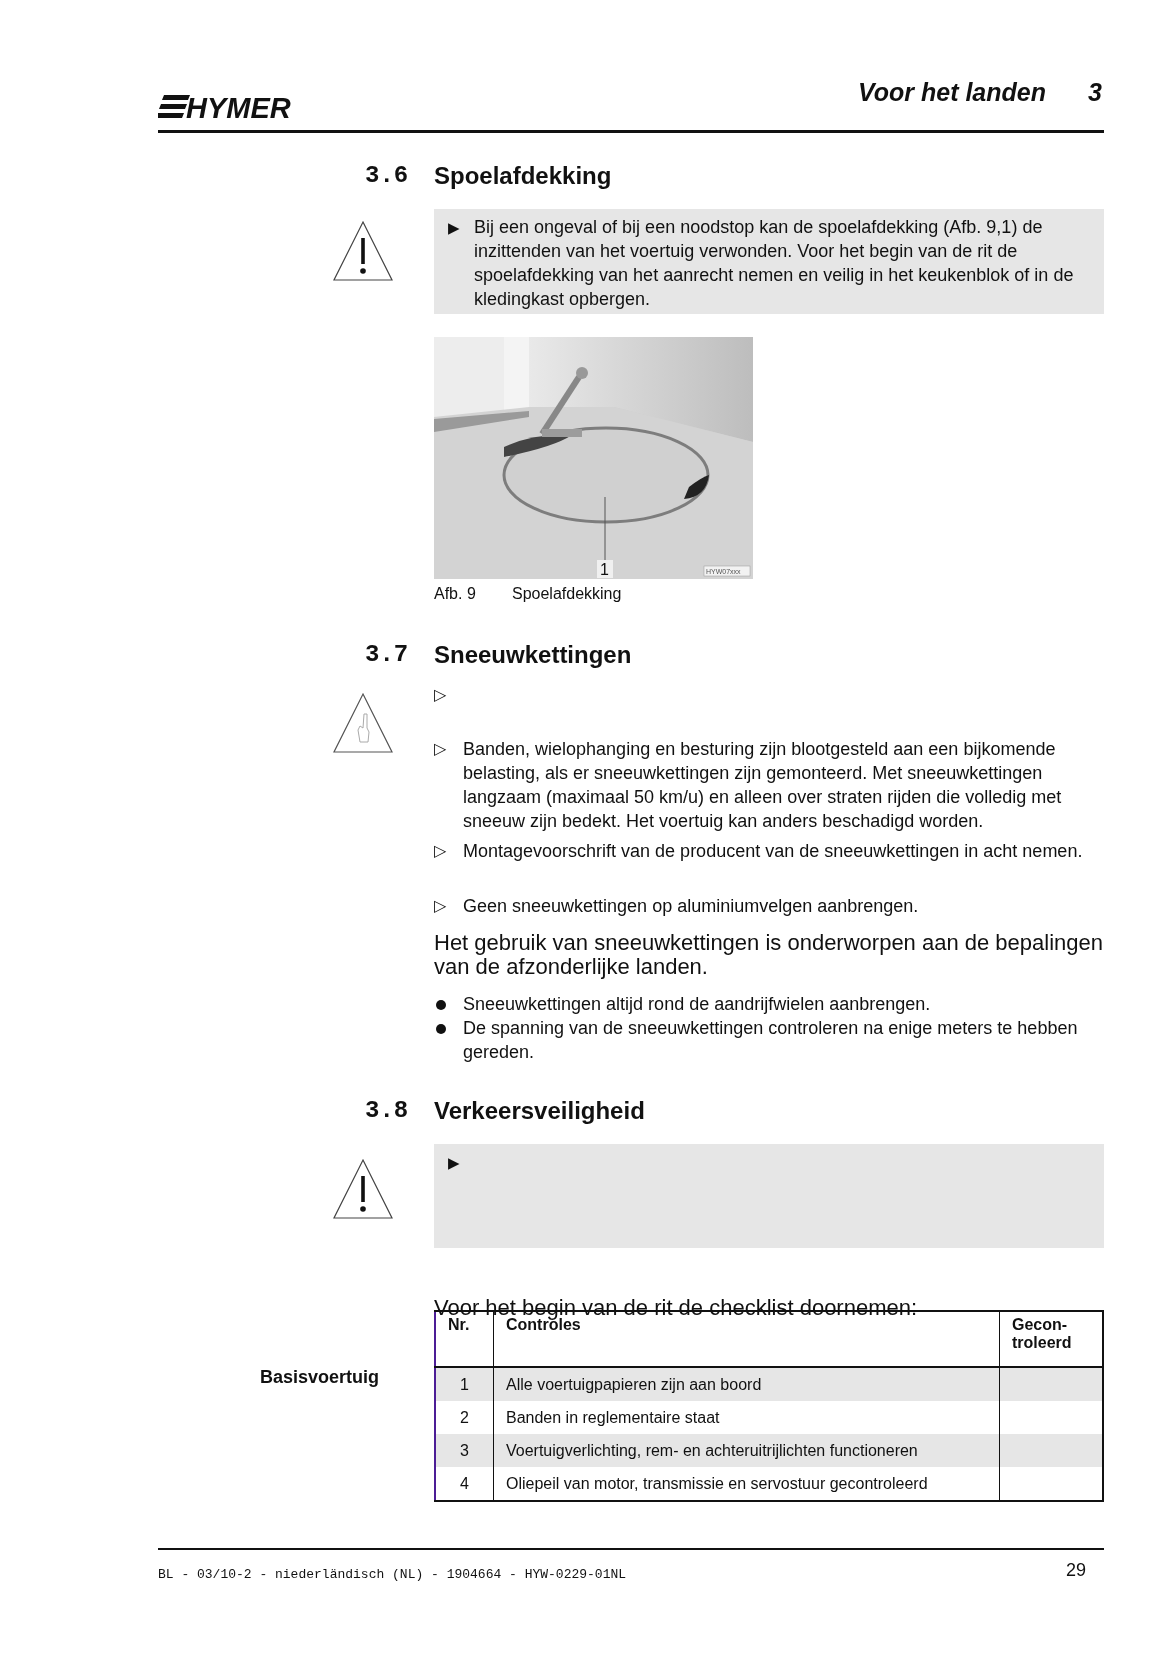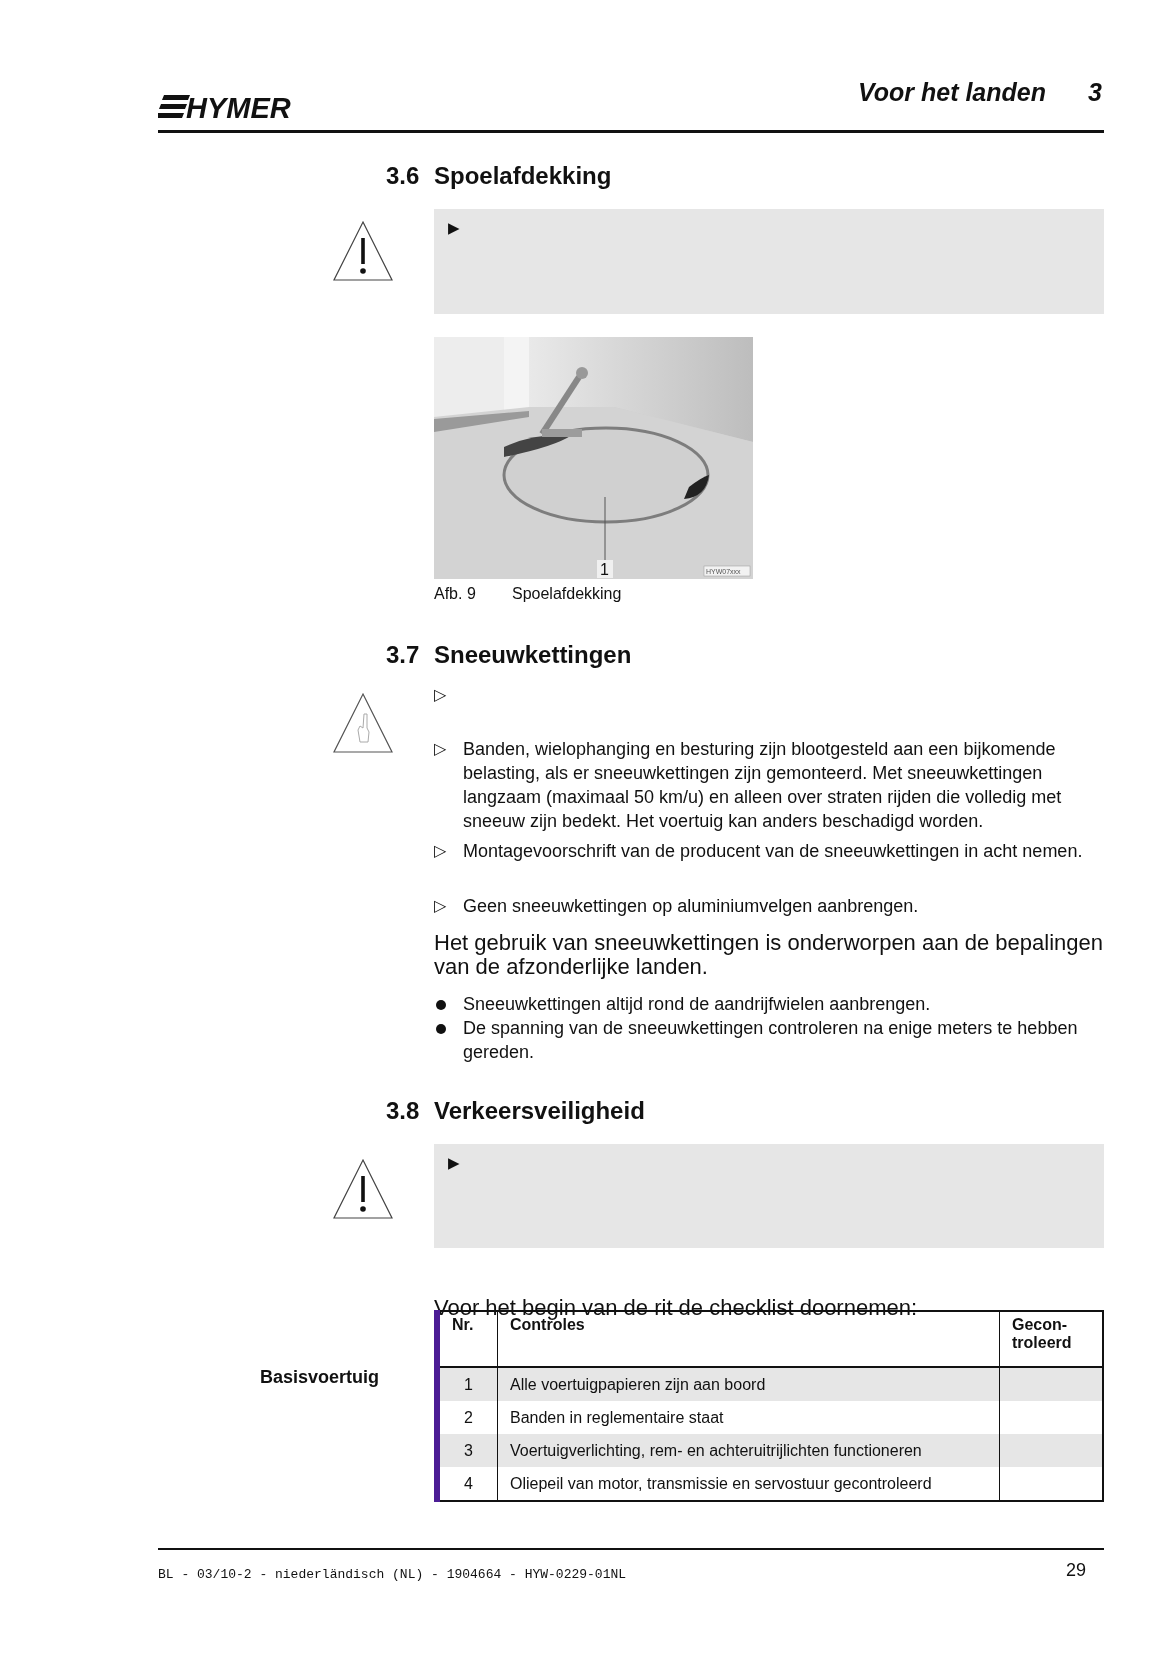--- a/index.html
+++ b/index.html
@@ -7,21 +7,21 @@
          font-family:"Liberation Sans", sans-serif; color:#111; }
   .abs { position:absolute; }
 
   
   .logo { left:158px; top:92px; width:168px; height:30px; }
   .header-title { right:120px; top:78px; font-size:25px; font-weight:bold; font-style:italic; }
   .header-chapter { right:64px; top:78px; font-size:25px; font-weight:bold; font-style:italic; }
   .rule-top { left:158px; top:130px; width:946px; height:3px; background:#111; }
 
   
-  .sec-num { left:386px; font-size:24px; font-weight:bold; }
+  .sec-num { left:365px; font-size:24px; font-weight:bold;font-family:Liberation Mono, monospace; }
   .sec-title { left:434px; font-size:24px; font-weight:bold; }
 
   
   .warn-box { left:434px; width:670px; background:#e6e6e6; font-size:18px; line-height:24px; box-sizing:border-box; padding:6px 12px 6px 40px; }
   .warn-box .arrow { position:absolute; left:14px; top:7px; font-size:15px; }
 
   .tri-icon { left:332px; width:62px; height:60px; }
 
   
   .photo { left:434px; top:337px; width:319px; height:242px; overflow:hidden; background:#cfcfcf; }
@@ -38,21 +38,21 @@
   .side-label { left:260px; top:1367px; font-size:18px; font-weight:bold; }
   table.check { position:absolute; left:434px; top:1310px; width:670px; border-collapse:collapse; font-size:16px; }
   table.check td, table.check th { border-left:1px solid #111; border-right:1px solid #111; padding:4px 12px; text-align:left; vertical-align:top; }
   table.check th { font-weight:bold; height:46px; border-top:2px solid #111; border-bottom:2px solid #111; }
   table.check td { height:25px; vertical-align:middle; }
   table.check tr.shade td { background:#e6e6e6; }
   table.check tr:last-child td { border-bottom:2px solid #111; }
   table.check td.nr { text-align:center; width:33px; }
   table.check th.nr { width:33px; }
   table.check .ok { width:78px; }
-  table.check { border-left:6px solid #4c1d95; border-right:2px solid #111; }
+  table.check { border-left:2px solid #4c1d95; border-right:2px solid #111; }
 
   
   .rule-bottom { left:158px; top:1548px; width:946px; height:2px; background:#111; }
   .footer-code { left:158px; top:1567px; font-size:13px;font-family:Liberation Mono, monospace; }
   .page-num { right:80px; top:1560px; font-size:18px; }
 </style>
 </head>
 <body>
 
 <div class="abs logo">
@@ -74,20 +74,21 @@
 
 <div class="abs tri-icon" style="top:220px">
   <svg width="62" height="62" viewBox="0 0 62 62">
     <polygon points="31,2 60,60 2,60" fill="none" stroke="#444" stroke-width="1.2"></polygon>
     <rect x="29.2" y="18" width="3.6" height="26" fill="#111"></rect>
     <circle cx="31" cy="51" r="2.8" fill="#111"></circle>
   </svg>
 </div>
 <div class="abs warn-box" style="top:209px; height:105px;">
   <span class="arrow">▶</span>
+  <span>Bij een ongeval of bij een noodstop kan de spoelafdekking (Afb. 9,1) de inzittenden van het voertuig verwonden. Voor het begin van de rit de spoelafdekking van het aanrecht nemen en veilig in het keukenblok of in de kledingkast opbergen.</span>
 </div>
 
 <div class="abs photo">
   <svg width="319" height="242" viewBox="0 0 319 242">
     <defs>
       <linearGradient id="wall" x1="0" y1="0" x2="1" y2="0">
         <stop offset="0" stop-color="#e9e9e9"></stop>
         <stop offset="1" stop-color="#bdbdbd"></stop>
       </linearGradient>
     </defs>

